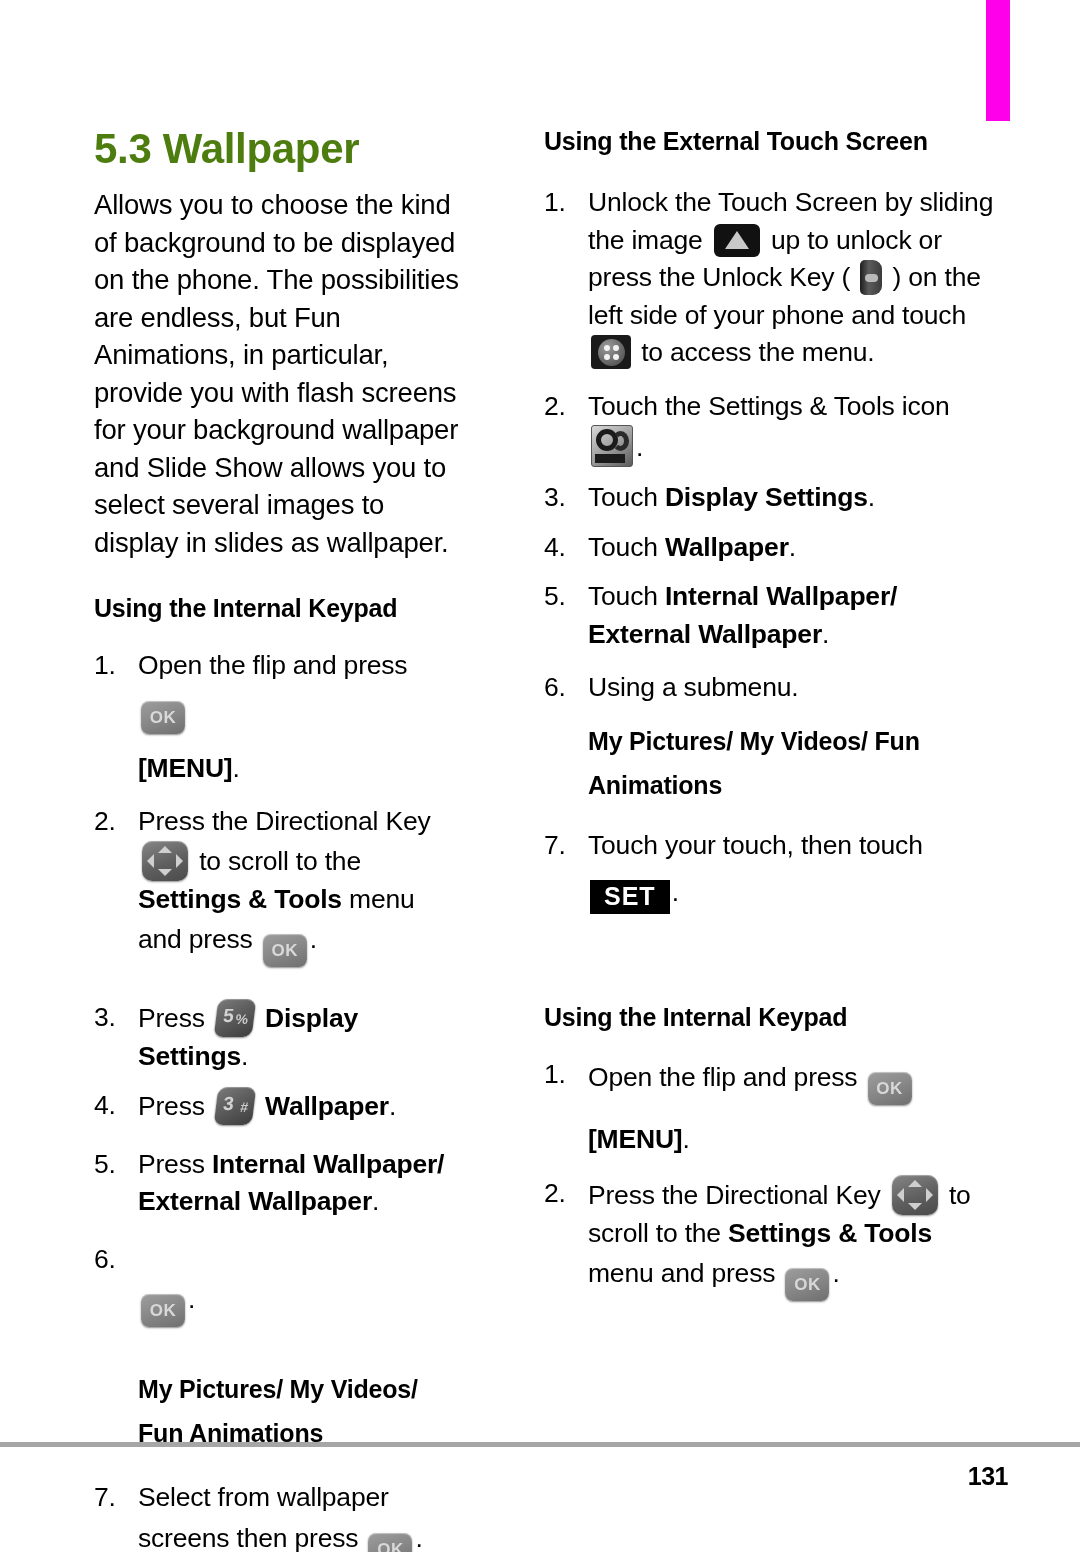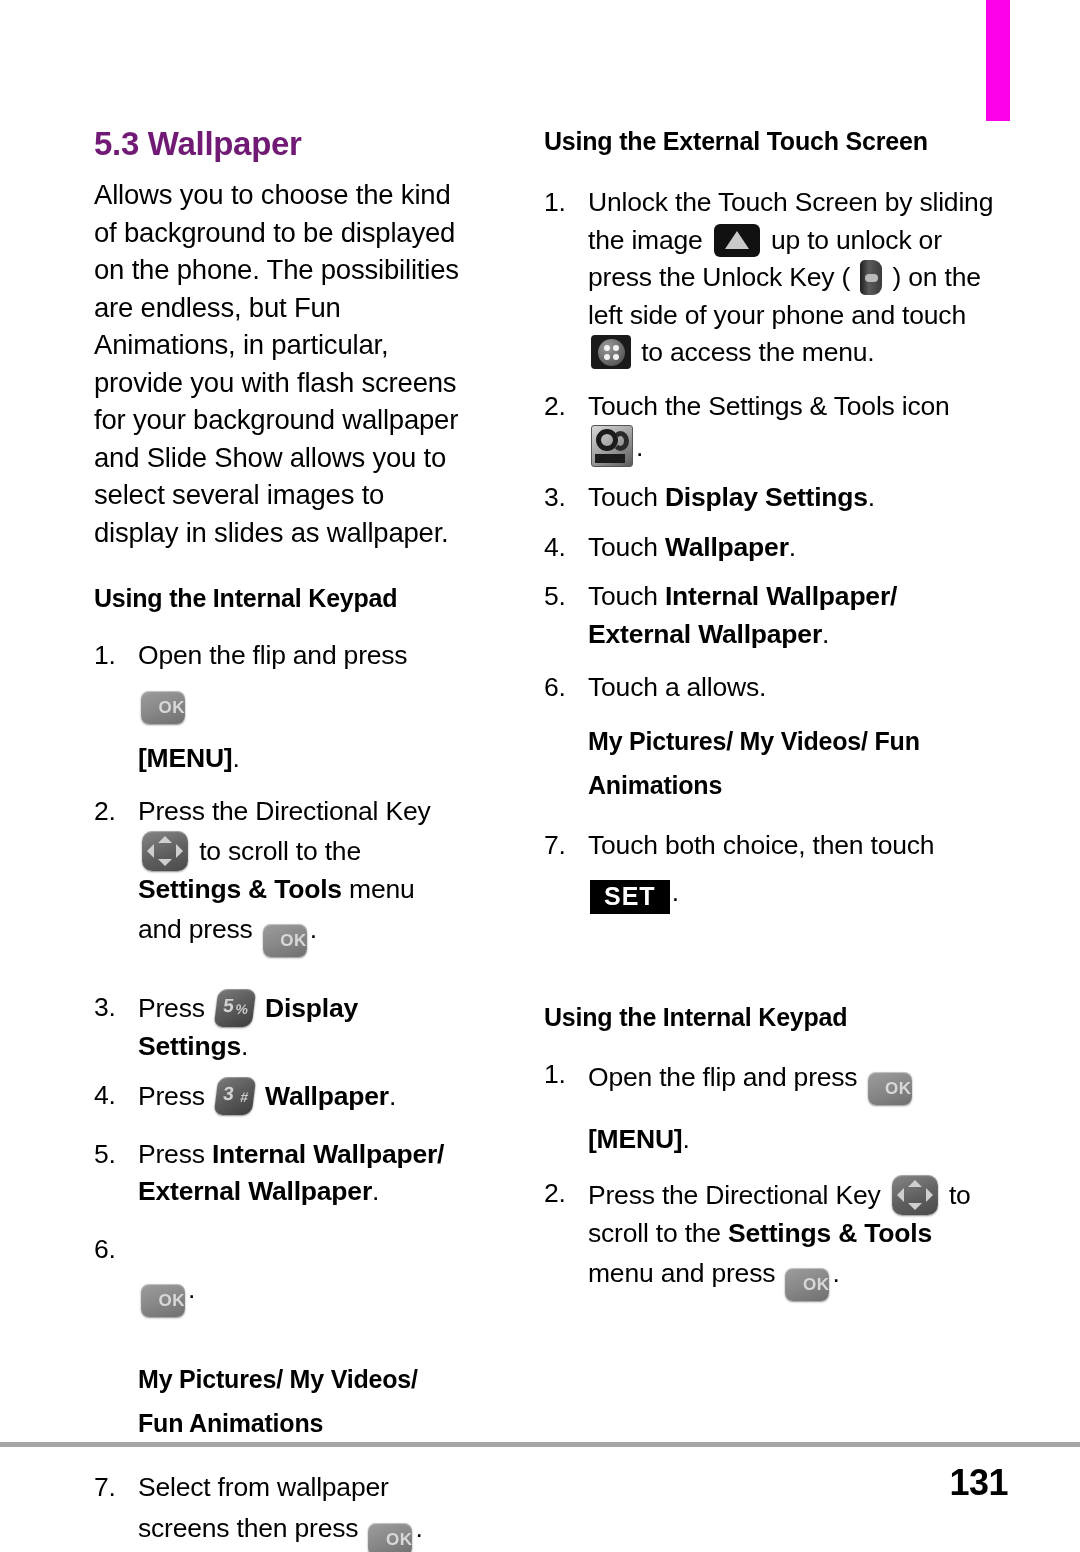--- a/index.html
+++ b/index.html
@@ -51,22 +51,22 @@
     padding-right: 8px;
   }
   .col-right {
     width: 610px;
     padding-left: 74px;
     padding-right: 84px;
   }
 
   
   .chapter-heading {
-    color: #701a75;
-    font-size: 33px;
+    color: #4d7c0f;
+    font-size: 42px;
     font-weight: bold;
     line-height: 1.1;
     margin: 0 0 14px 0;
     letter-spacing: -0.3px;
   }
   .body-para {
     font-size: 27.5px;
     line-height: 37.5px;
     margin: 0;
     letter-spacing: -0.2px;
@@ -129,21 +129,21 @@
     width: 44px;
     height: 33px;
     border-radius: 8px;
     background: linear-gradient(160deg, #9d9d9d 0%, #8a8a8a 45%, #6f6f6f 100%);
     box-shadow: inset 0 1px 1px rgba(255,255,255,.45),
                 0 1px 2px rgba(0,0,0,.45);
     color: #d8d8d8;
     font-size: 17px;
     font-weight: bold;
     line-height: 33px;
-    text-align: right;
+    text-align: center;
     letter-spacing: 0.5px;
     margin: 16px 3px;
   }
 
   
   .key-dir {
     width: 46px;
     height: 40px;
     border-radius: 10px;
     background: linear-gradient(160deg, #868686 0%, #5f5f5f 55%, #4a4a4a 100%);
@@ -341,21 +341,21 @@
     left: 0;
     top: 1442px;
     width: 1080px;
     height: 5px;
     background: #a6a6a6;
   }
   .page-number {
     position: absolute;
     top: 1462px;
     right: 72px;
-    font-size: 36px;
+    font-size: 25px;
     font-weight: bold;
     letter-spacing: -0.5px;
   }
 </style>
 </head>
 <body>
 
 <div class="page">
 
   <div class="section-tab"></div>
@@ -509,32 +509,32 @@
         <li class="step">
           <span class="num">5.</span>
           <span>Touch</span>
           <span class="bold-inline">Internal Wallpaper/ External Wallpaper</span><span>.</span>
         </li>
 
         <div class="gap-16"></div>
 
         <li class="step">
           <span class="num">6.</span>
-          <span>Touch a allows.</span>
+          <span>Using a submenu.</span>
         </li>
 
         <div class="gap-12"></div>
 
         <div class="step-sub">My Pictures/ My Videos/ Fun Animations</div>
 
         <div class="gap-20"></div>
 
         <li class="step">
           <span class="num">7.</span>
-          <span>Touch both choice, then touch</span><br>
+          <span>Touch your touch, then touch</span><br>
           <span class="btn-set">SET</span><span>.</span>
         </li>
       </ol>
 
       <div class="gap-40"></div>
 
 
 
       <div class="gap-32"></div>
 

